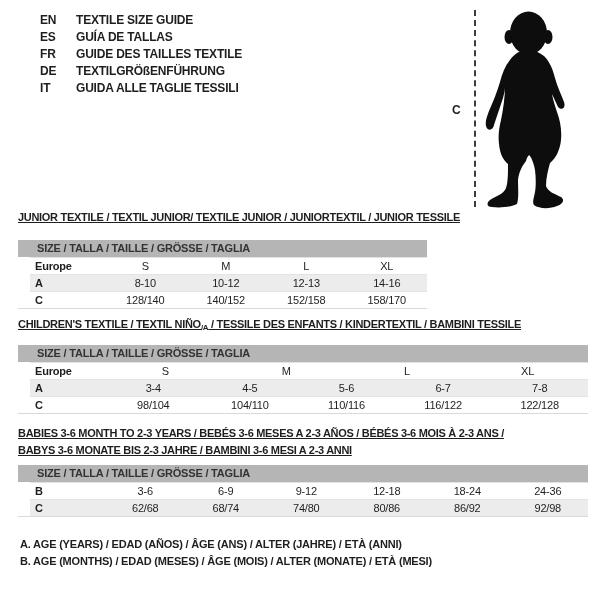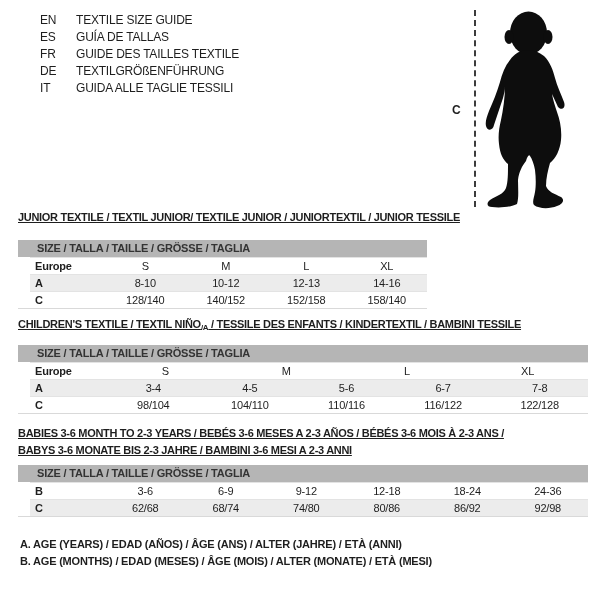--- a/index.html
+++ b/index.html
@@ -2,21 +2,21 @@
 <html><head>
 <meta charset="utf-8">
 <style>
   html,body{margin:0;padding:0;background:#ffffff;}
   #page{
     position:relative;width:600px;height:600px;background:#ffffff;overflow:hidden;
     font-family:"Liberation Sans",sans-serif;color:#1e1e1e;letter-spacing:-0.2px;
   }
   
   .lang-list{position:absolute;left:22px;top:12px;}
-  .lang-row{display:flex;height:17px;line-height:17px;font-size:12px;font-weight:400;padding-left:18px;}
+  .lang-row{display:flex;height:17px;line-height:17px;font-size:12px;font-weight:700;padding-left:18px;}
   .lang-code{width:36px;}
   .lang-title{white-space:nowrap;}
   
   .dash-line{position:absolute;left:474px;top:10px;height:197px;width:0;border-left:2px dashed #3c3c3c;}
   .c-label{position:absolute;left:452px;top:103px;font-size:12px;font-weight:700;}
   .baby-svg{position:absolute;left:484px;top:8px;}
   
   .sec-title{position:absolute;left:18px;font-size:11px;font-weight:700;white-space:nowrap;letter-spacing:-0.3px;text-decoration:underline;}
   .sub{font-size:8px;vertical-align:-2px;}
   
@@ -102,21 +102,21 @@
       <span class="t-cell">8-10</span>
       <span class="t-cell">10-12</span>
       <span class="t-cell">12-13</span>
       <span class="t-cell">14-16</span>
     </div>
     <div class="t-row">
       <span class="t-label">C</span>
       <span class="t-cell">128/140</span>
       <span class="t-cell">140/152</span>
       <span class="t-cell">152/158</span>
-      <span class="t-cell">158/140</span>
+      <span class="t-cell">158/170</span>
     </div>
   </div>
 
   <div class="sec-title" style="top:318px;"><span>CHILDREN'S TEXTILE / TEXTIL NIÑO</span><span class="sub">/A</span><span> / TESSILE DES ENFANTS / KINDERTEXTIL / BAMBINI TESSILE</span></div>
   <div class="size-table w2" style="top:345px;">
     <div class="t-header">SIZE / TALLA / TAILLE / GRÖSSE / TAGLIA</div>
     <div class="t-row">
       <span class="t-label">Europe</span>
       <span class="t-cell">S</span>
       <span class="t-cell">M</span>

